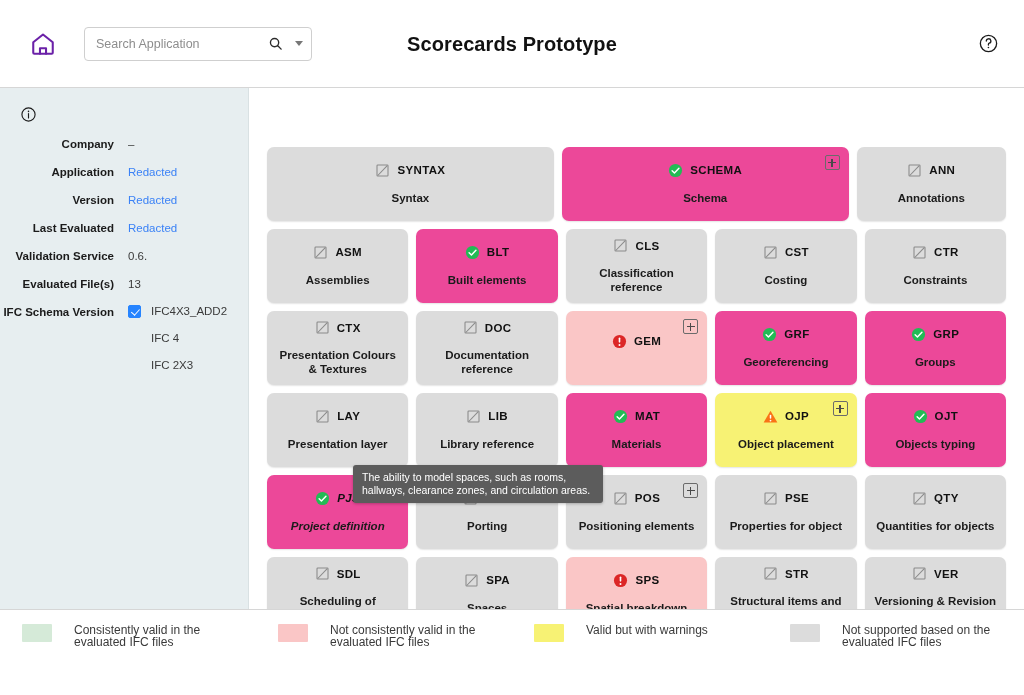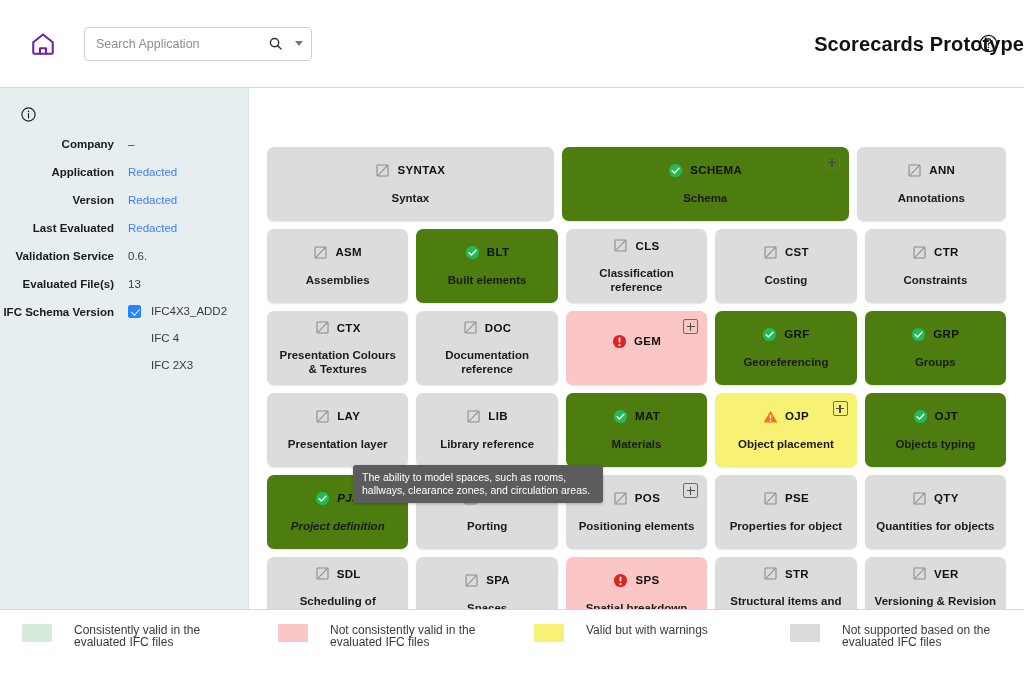--- a/index.html
+++ b/index.html
@@ -47,21 +47,21 @@
   }
   .caret-tri {
     width: 0; height: 0;
     border-left: 4.5px solid transparent;
     border-right: 4.5px solid transparent;
     border-top: 5px solid #777;
   }
   .app-title {
     position: absolute; left: 0; right: 0; top: 50%;
     transform: translateY(-50%);
-    text-align: right;
+    text-align: center;
     font-size: 20px; font-weight: bold; color: #111;
     letter-spacing: .1px;
     pointer-events: none;
   }
   .help-btn {
     position: absolute; right: 24px; top: 50%; transform: translateY(-50%);
     width: 24px; height: 24px; cursor: pointer;
     display:flex; align-items:center; justify-content:center;
   }
 
@@ -122,21 +122,21 @@
     position: relative;
     border-radius: 7px;
     background: #dcdcdc;
     height: 74px;
     display: flex; flex-direction: column;
     align-items: center; justify-content: center;
     padding: 6px 6px;
     cursor: pointer;
     box-shadow: 0 1px 1.5px rgba(0,0,0,0.10);
   }
-  .card.green { background: #4d7c0f; }
+  .card.green { background: #ec4899; }
   .card.red   { background: #fac6c6; }
   .card.yellow{ background: #f7f274; }
   .card.gray  { background: #dcdcdc; }
 
   .card-head { display: flex; align-items: center; gap: 7px; margin-bottom: 14px; }
   .card-code { font-size: 11.5px; font-weight: bold; color: #111; letter-spacing: .35px; }
   .card-label {
     font-size: 11.5px; font-weight: bold; color: #1b1b1b;
     text-align: center; line-height: 13.5px;
     max-width: 96%;

